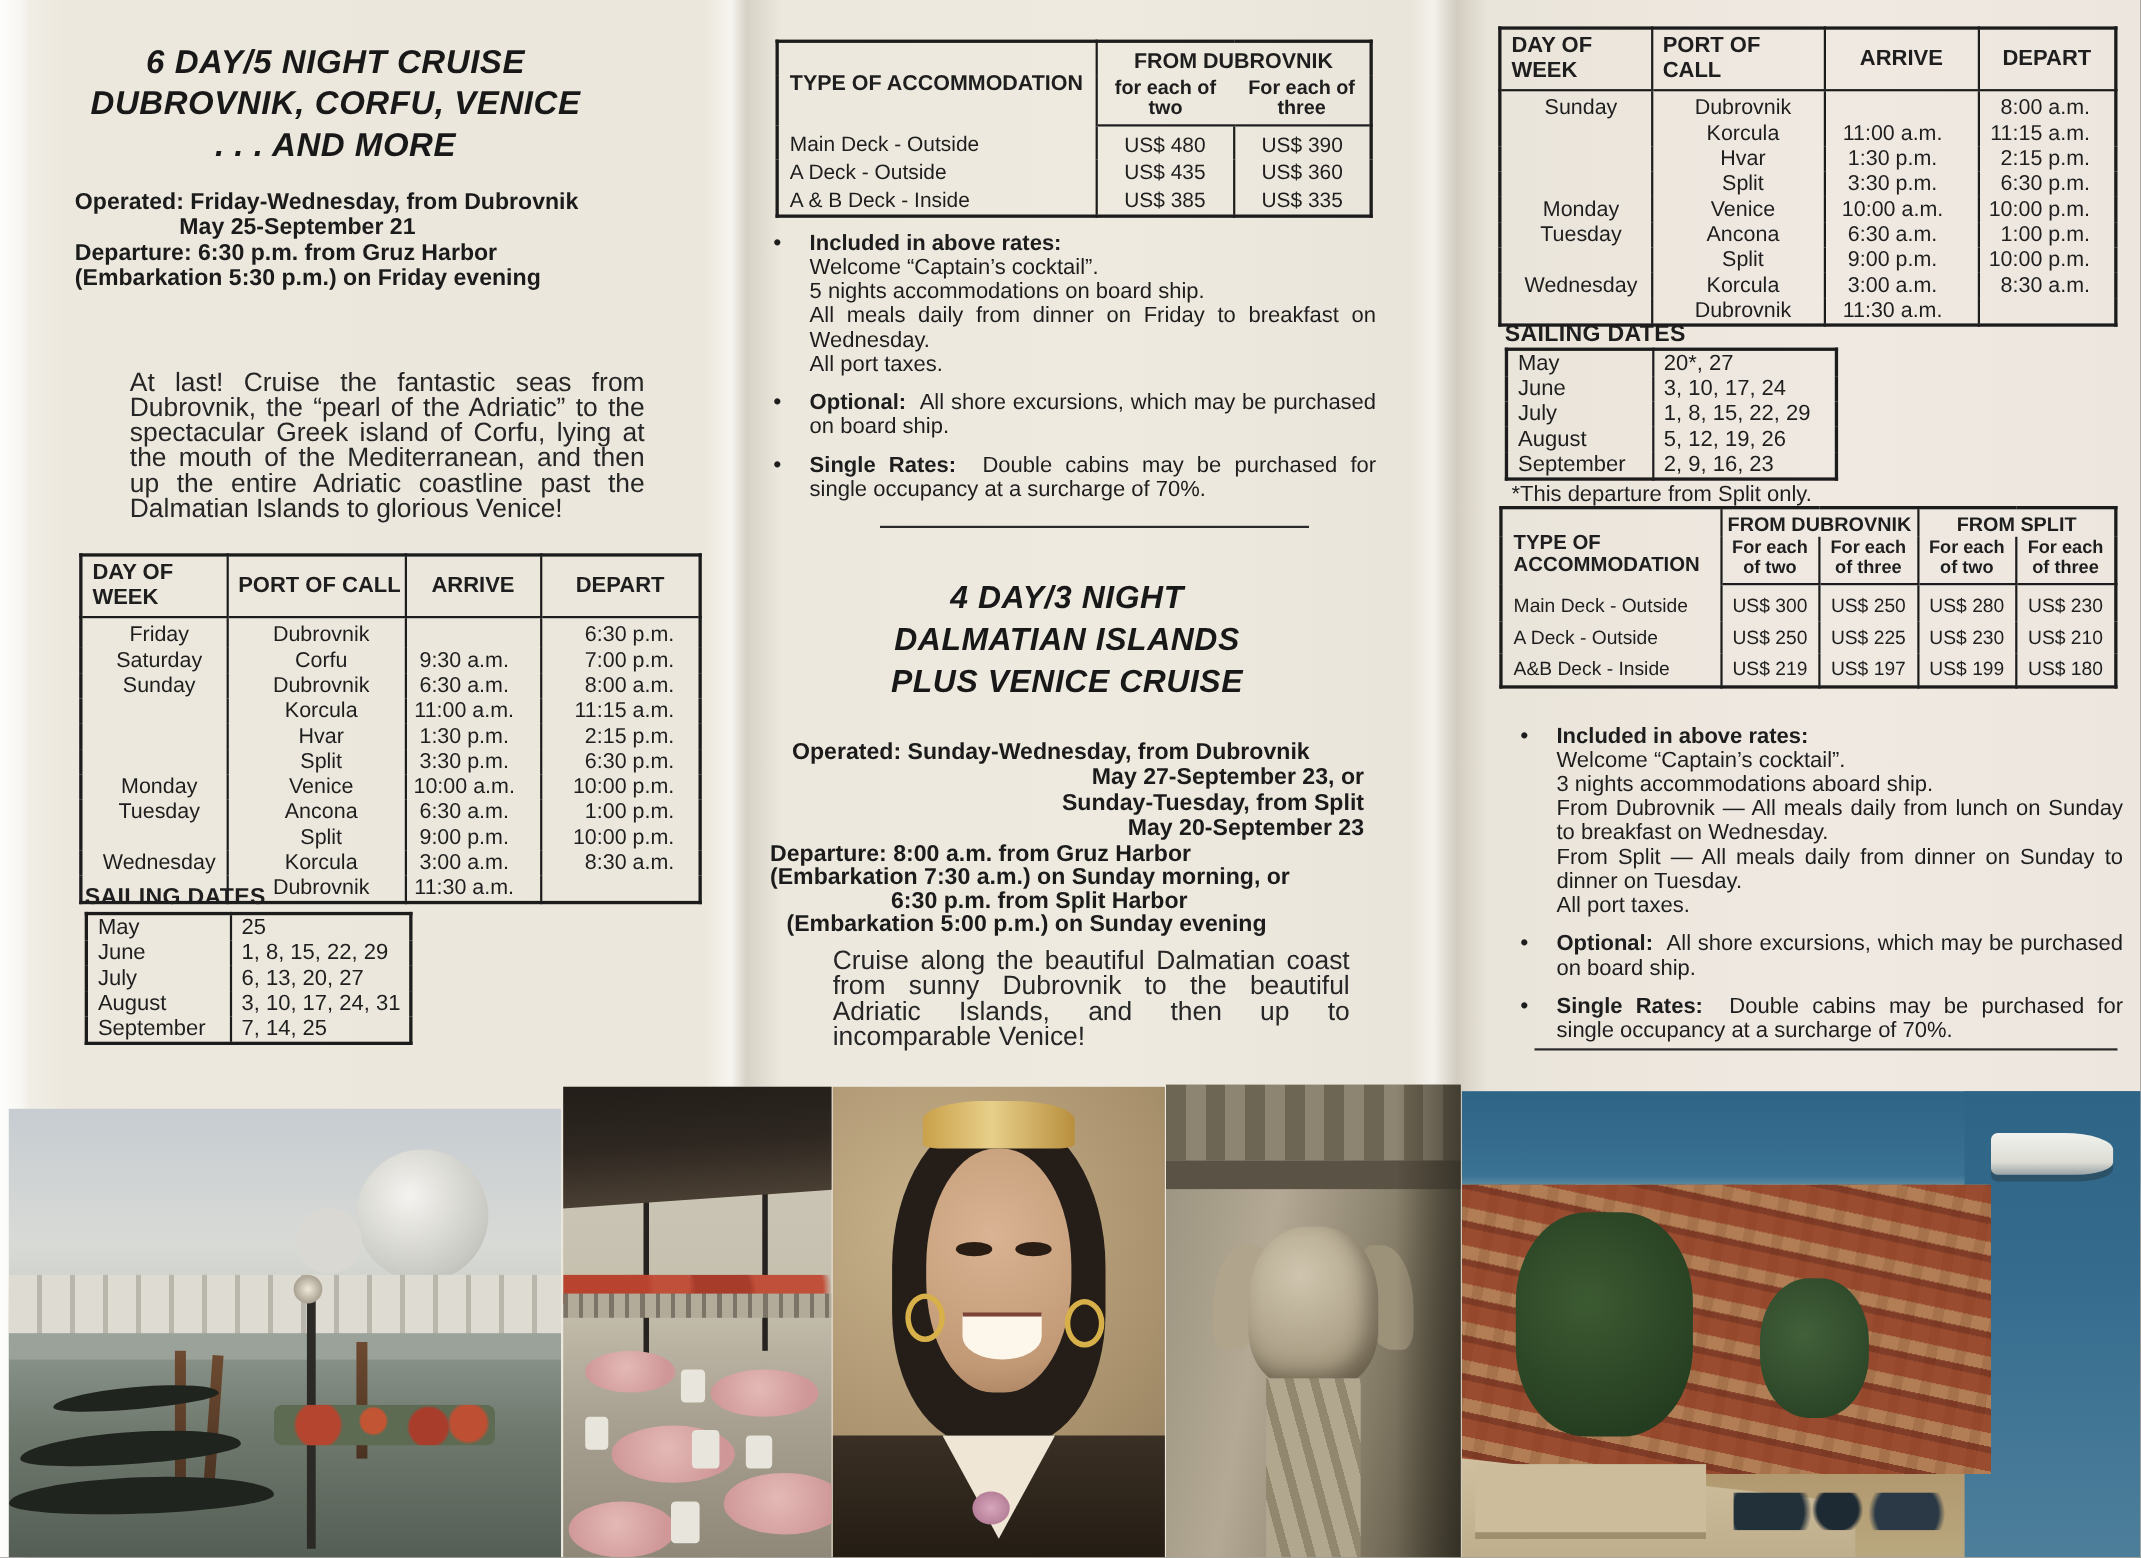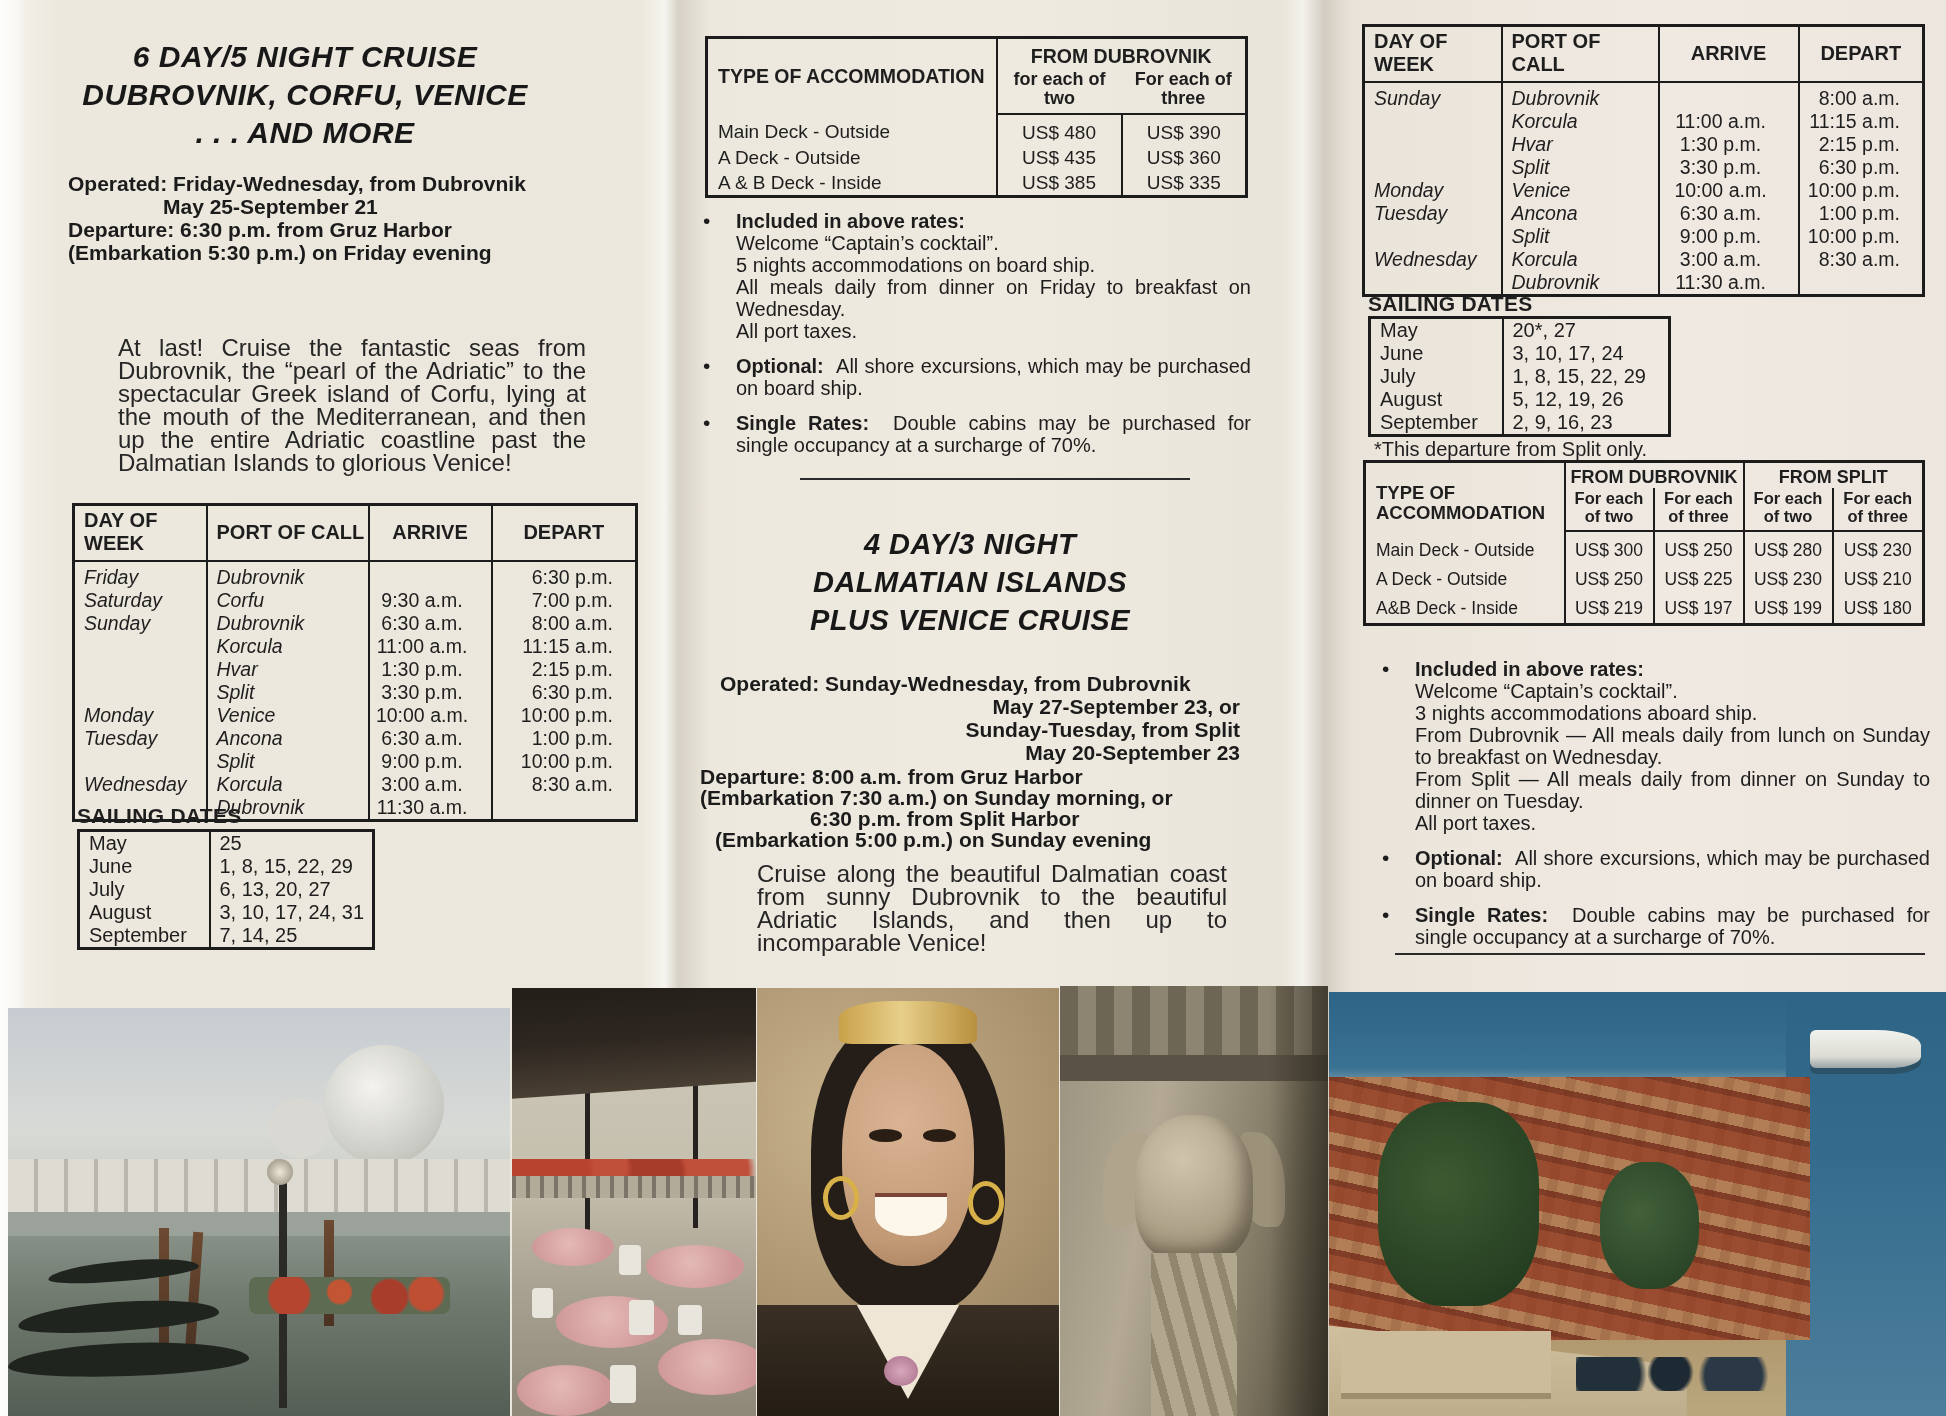--- a/index.html
+++ b/index.html
@@ -24,21 +24,21 @@
   .dep-mid .ln:nth-child(4){padding-left:15px;}
 
   
   table{border-collapse:collapse;table-layout:fixed;}
   .itin{border:3px solid #1c1c1c;font-size:19.5px;}
   .itin th{font-weight:bold;font-size:20px;border-bottom:2px solid #1c1c1c;vertical-align:middle;padding:3px 0 5px 0;}
   .itin th,.itin td{border-left:2px solid #1c1c1c;}
   .itin th:first-child,.itin td:first-child{border-left:none;}
   .itin th:nth-child(1),.itin th:nth-child(2){text-align:left;padding-left:9px;}
   .itin td{height:21px;padding:0;}
-  .itin td:nth-child(1),.itin td:nth-child(2){padding-left:9px;text-align:left;font-style:italic;}
+  .itin td:nth-child(1),.itin td:nth-child(2){padding-left:9px;text-align:center;}
   .itin td:nth-child(3){text-align:center;padding-right:16px;}
   .itin td:nth-child(4){text-align:right;padding-right:22px;}
   .itin tbody tr:first-child td{padding-top:4px;}
 
   .sd-title{font-weight:bold;font-size:21px;letter-spacing:.3px;}
   .sd{border:3px solid #1c1c1c;font-size:20px;}
   .sd td{height:23px;padding:0 0 0 9px;}
   .sd td:nth-child(2){border-left:2px solid #1c1c1c;}
 
   .rates{border:3px solid #1c1c1c;}

